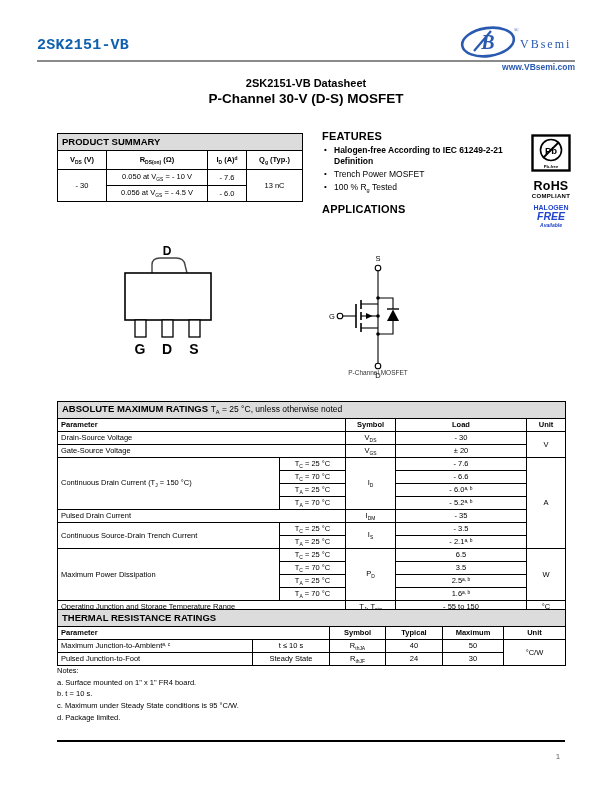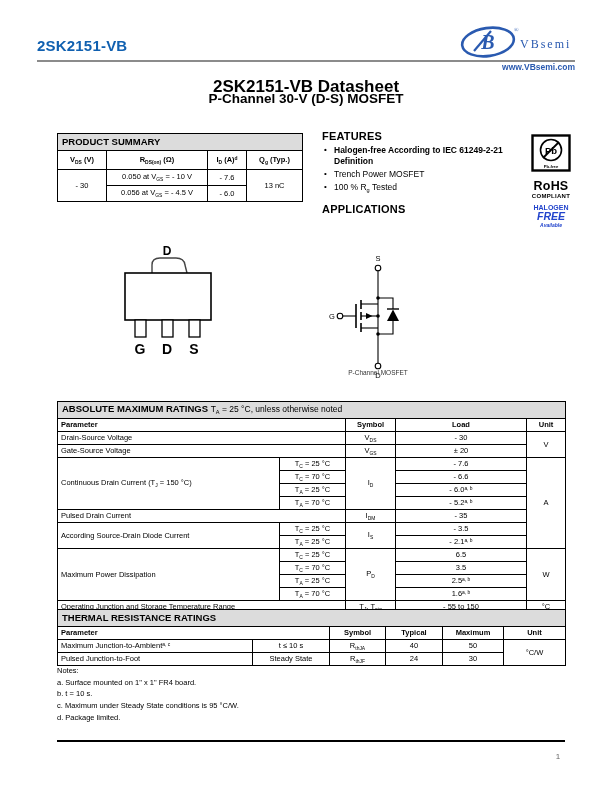--- a/index.html
+++ b/index.html
@@ -2,28 +2,28 @@
 <html><head>
 <meta charset="utf-8">
 <style>
   html,body{margin:0;padding:0;background:#e8e8e8;}
   .page{position:relative;width:612px;height:792px;background:#ffffff;margin:0 auto;
         font-family:"Liberation Sans",sans-serif;color:#000;overflow:hidden;}
   sub{font-size:0.66em;vertical-align:-0.32em;letter-spacing:0;}
   sup{font-size:0.66em;vertical-align:0.45em;}
 
   
-  .part-number{position:absolute;left:37px;top:37px;font-size:15px;font-weight:bold;color:#1060b0;letter-spacing:0.2px;}
+  .part-number{position:absolute;left:37px;top:37px;font-size:15px;font-weight:bold;color:#1060b0;letter-spacing:0.2px;font-family:Liberation Mono, monospace;}
   .header-rule{position:absolute;left:37px;top:60px;width:538px;height:2px;background:#8b8b8b;}
   .logo-wrap{position:absolute;left:458px;top:24px;width:120px;height:36px;}
   .website{position:absolute;left:455px;top:62px;width:120px;text-align:right;
            font-size:8.5px;font-weight:bold;color:#2a5ab0;text-decoration:none;}
 
   
-  .doc-title1{position:absolute;left:0;top:77px;width:612px;text-align:center;font-size:17px;font-weight:bold;}
+  .doc-title1{position:absolute;left:0;top:77px;width:612px;text-align:center;font-size:11px;font-weight:bold;}
   .doc-title2{position:absolute;left:0;top:91px;width:612px;text-align:center;font-size:13.5px;font-weight:bold;}
 
   
   table{border-collapse:collapse;table-layout:fixed;}
   td{border:1px solid #000;font-size:7.5px;padding:0 3px;text-align:center;
      line-height:1.05;overflow:hidden;}
   td.left{text-align:left;}
   tr.title-row td{background:#dcdcdc;text-align:left;font-weight:bold;font-size:9.5px;height:14px;padding:1px 4px;}
   tr.title-row .cond-note{font-weight:normal;font-size:8.5px;}
 
@@ -240,21 +240,21 @@
     <tr>
       <td>T<sub>A</sub> = 70 °C</td>
       <td>- 5.2<sup>a, b</sup></td>
     </tr>
     <tr>
       <td colspan="2" class="left">Pulsed Drain Current</td>
       <td>I<sub>DM</sub></td>
       <td>- 35</td>
     </tr>
     <tr>
-      <td rowspan="2" class="left">According Source-Drain Diode Current</td>
+      <td rowspan="2" class="left">Continuous Source-Drain Trench Current</td>
       <td>T<sub>C</sub> = 25 °C</td>
       <td rowspan="2">I<sub>S</sub></td>
       <td>- 3.5</td>
     </tr>
     <tr>
       <td>T<sub>A</sub> = 25 °C</td>
       <td>- 2.1<sup>a, b</sup></td>
     </tr>
     <tr>
       <td rowspan="4" class="left">Maximum Power Dissipation</td>

